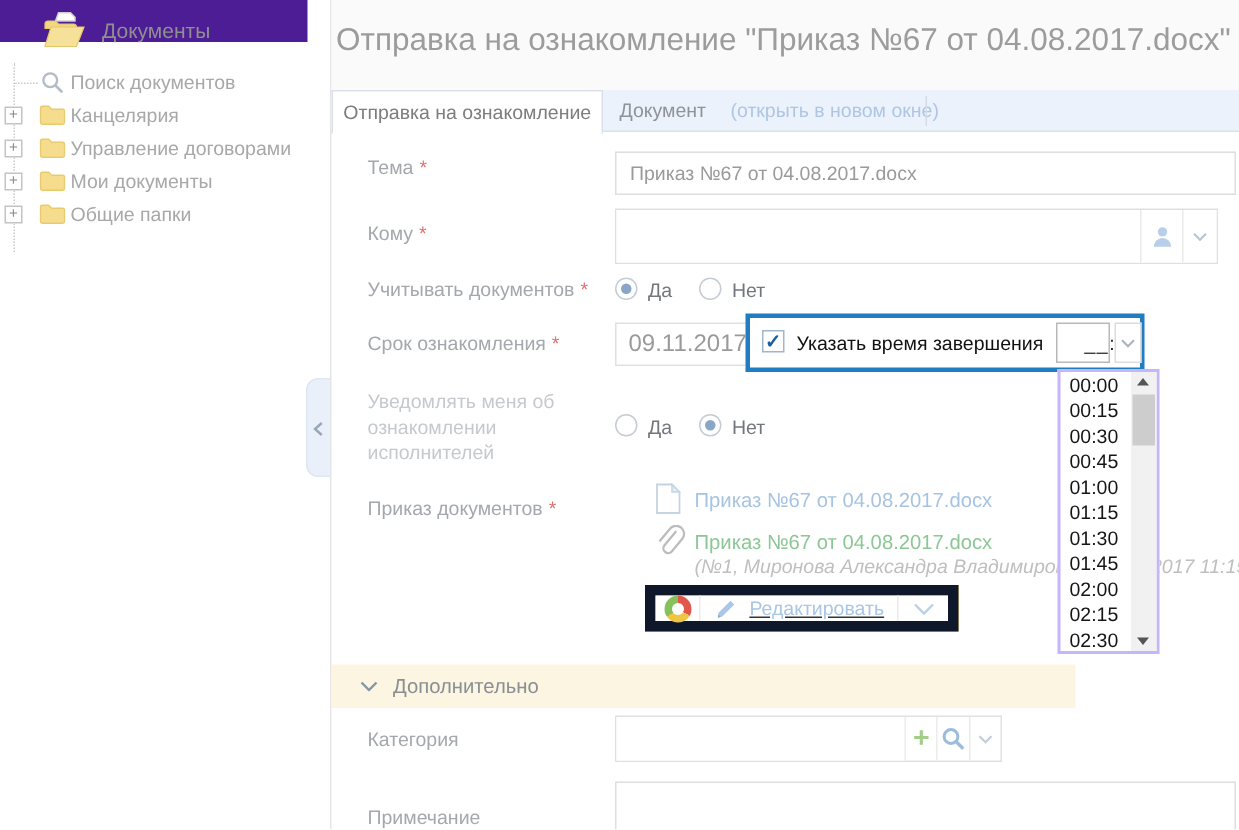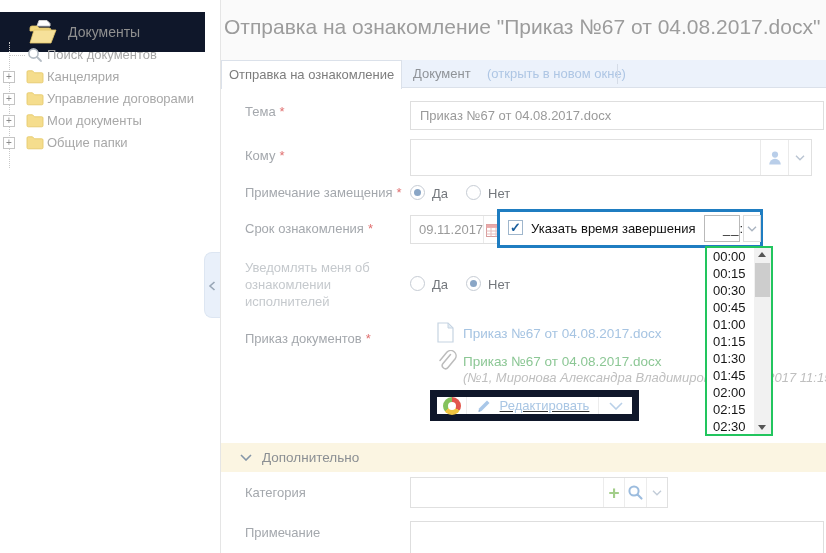--- a/index.html
+++ b/index.html
@@ -6,21 +6,21 @@
   html,body { background:#fff; }
   .screen {
     position:relative; width:826px; height:553px; overflow:hidden;
     background:#fff; font-family:"Liberation Sans", sans-serif; color:#333;
   }
   .abs { position:absolute; }
 
   
   .sidebar { left:0; top:0; width:220px; height:553px; background:#fff; }
   .side-divider { left:220px; top:0; width:1px; height:553px; background:#e5e5e5; }
-  .root-item { left:0; top:12px; width:205px; height:40px; background:#0f172a; cursor:pointer; }
+  .root-item { left:0; top:0; width:205px; height:28px; background:#4c1d95; cursor:pointer; }
   .root-item .lbl { position:absolute; left:68px; top:12px; font-size:14px; color:#8f8f8f; }
   .root-icon { position:absolute; left:28px; top:7px; }
   .tree-vline { left:9px; top:42px; width:1px; height:126px; border-left:1px dotted #c9c9c9; }
   .tree-item { left:0; width:205px; height:22px; cursor:pointer; }
   .tree-item .stub { position:absolute; left:9px; top:11px; width:16px; border-top:1px dotted #c9c9c9; }
   .tree-item .ic { position:absolute; left:26px; top:2px; }
   .tree-item .lbl { position:absolute; left:47px; top:3px; font-size:13px; color:#a8a8a8; white-space:nowrap; }
   .expander { position:absolute; left:3px; top:5px; width:12px; height:12px; background:#fff;
     border:1px solid #c4c4c4; font-size:10px; line-height:10px; text-align:center; color:#8a8a8a; }
   .collapse-handle { left:204px; top:252px; width:16px; height:66px; background:#e9f0fa;
@@ -48,34 +48,34 @@
   .komu-group { left:410px; top:139px; width:402px; height:37px; border:1px solid #e0e0e0; background:#fff; display:flex; }
   .komu-group input { flex:1; border:none; outline:none; font-size:13px; padding:0 9px; color:#555;
     font-family:"Liberation Sans",sans-serif; }
   .mini-btn { border-left:1px solid #eaeaea; background:#fff; display:flex; align-items:center; justify-content:center; cursor:pointer; }
 
   .radio { width:15px; height:15px; border:1px solid #c6ccd4; border-radius:50%; background:#fff; position:absolute; cursor:pointer; }
   .radio.on::after { content:""; position:absolute; left:3px; top:3px; width:7px; height:7px; border-radius:50%; background:#8aa6c6; }
   .radio-lbl { position:absolute; font-size:13px; color:#73777c; cursor:pointer; }
 
   .date-group { left:410px; top:215px; width:93px; height:29px; border:1px solid #e0e0e0; background:#fff; display:flex; }
-  .date-group .dval { flex:1; font-size:13px; color:#9a9a9a; line-height:27px; padding-left:8px; }
+  .date-group .dval { flex:1; font-size:16px; color:#9a9a9a; line-height:27px; padding-left:8px; }
   .cal-btn { width:25px; border-left:1px solid #eaeaea; display:flex; align-items:center; justify-content:center; cursor:pointer; }
 
   .hl-box { left:497px; top:209px; width:266px; height:39px; background:#fff; border:3px solid #1f7dc1; z-index:5; }
   .hl-check { position:absolute; left:8px; top:8px; width:15px; height:15px; background:#fff;
     border:1px solid #9fb6cc; cursor:pointer; }
   .hl-check::after { content:"\2713"; position:absolute; left:1px; top:-1px; font-size:13px; font-weight:bold; color:#1a5f9e; }
   .hl-lbl { position:absolute; left:31px; top:0; line-height:33px; font-size:13px; color:#111; white-space:nowrap; cursor:pointer; }
   .time-input { position:absolute; left:204px; top:3px; width:36px; height:27px; border:1px solid #b9b9b9;
     font-size:13px; color:#222; line-height:25px; padding-left:18px; background:#fff; letter-spacing:1px; }
   .time-chev { position:absolute; left:243px; top:3px; width:18px; height:27px; border:1px solid #dcdcdc;
     background:#fff; display:flex; align-items:center; justify-content:center; cursor:pointer; }
 
-  .dropdown { left:705px; top:246px; width:68px; height:190px; background:#fff; border:2px solid #22c55e; z-index:10; display:flex; }
+  .dropdown { left:705px; top:246px; width:68px; height:190px; background:#fff; border:2px solid #c4b5fd; z-index:10; display:flex; }
   .dd-list { flex:1; }
   .dd-item { height:17px; line-height:17px; font-size:13px; color:#151515; padding-left:6px; cursor:pointer; }
   .dd-scroll { width:17px; background:#f1f1f1; position:relative; }
   .dd-up, .dd-down { position:absolute; left:0; width:17px; height:14px; cursor:pointer; }
   .dd-up { top:0; } .dd-down { bottom:0; }
   .dd-up::after { content:""; position:absolute; left:4px; top:4px; border-left:4px solid transparent;
     border-right:4px solid transparent; border-bottom:5px solid #555; }
   .dd-down::after { content:""; position:absolute; left:4px; top:5px; border-left:4px solid transparent;
     border-right:4px solid transparent; border-top:5px solid #555; }
   .dd-thumb { position:absolute; left:1px; top:15px; width:15px; height:34px; background:#cdcdcd; cursor:pointer; }
@@ -87,21 +87,21 @@
   .btn-group { left:430px; top:390px; height:31px; display:flex; border:7px solid #0f172a; background:#eab308;text-decoration:underline; }
   .btn-seg { display:flex; align-items:center; justify-content:center; cursor:pointer; background:#fff; }
   .btn-seg + .btn-seg { border-left:1px solid #ececec; }
   .seg-app { width:29px; }
   .seg-edit { width:132px; gap:7px; font-size:13px; color:#a9c6e4; }
   .seg-chev { width:34px; }
   .ring { width:18px; height:18px; border-radius:50%;
     background:conic-gradient(#e2574c 0 120deg, #f0c541 120deg 235deg, #85c25d 235deg 360deg); position:relative; }
   .ring::after { content:""; position:absolute; left:5px; top:5px; width:8px; height:8px; border-radius:50%; background:#fff; }
 
-  .section-bar { left:221px; top:443px; width:605px; height:29px; background:#fbf5e2; cursor:pointer; }
+  .section-bar { left:221px; top:443px; width:496px; height:29px; background:#fbf5e2; cursor:pointer; }
   .section-bar svg { position:absolute; left:19px; top:11px; }
   .section-bar .lbl { position:absolute; left:41px; top:7px; font-size:13.5px; color:#8b8f93; }
 
   .cat-group { left:410px; top:477px; width:258px; height:31px; border:1px solid #e0e0e0; background:#fff; display:flex; }
   .cat-group input { flex:1; border:none; outline:none; font-size:13px; padding:0 8px; font-family:"Liberation Sans",sans-serif; }
   .cat-btn { width:27px; border-left:1px solid #ececec; display:flex; align-items:center; justify-content:center; cursor:pointer; }
   .plus-glyph { font-size:19px; font-weight:bold; color:#a3ce8a; line-height:19px; }
 
   .note-area { left:410px; top:521px; width:414px; height:44px; border:1px solid #dedede; background:#fff; resize:none;
     font-family:"Liberation Sans",sans-serif; font-size:13px; padding:4px 8px; outline:none; }
@@ -211,21 +211,21 @@
       </svg>
     </div>
     <div class="mini-btn" style="width:23px">
       <svg width="10" height="6" viewBox="0 0 10 6">
         <path d="M1 0.8 L5 4.8 L9 0.8" fill="none" stroke="#b9c4d2" stroke-width="1.4"></path>
       </svg>
     </div>
   </div>
 
   <div class="abs flabel" style="left:245px; top:185px;">
-    <span>Примечание замещения</span><span class="req">*</span>
+    <span>Учитывать документов</span><span class="req">*</span>
   </div>
   <span class="radio on" style="left:410px; top:185px;"></span>
   <span class="radio-lbl" style="left:432px; top:186px;">Да</span>
   <span class="radio" style="left:466px; top:185px;"></span>
   <span class="radio-lbl" style="left:488px; top:186px;">Нет</span>
 
   <div class="abs flabel" style="left:245px; top:221px;">
     <span>Срок ознакомления</span><span class="req">*</span>
   </div>
   <div class="abs date-group">
@@ -315,21 +315,21 @@
         <line x1="10.5" y1="10.5" x2="14.5" y2="14.5" stroke="#9cbcde" stroke-width="2.2" stroke-linecap="round"></line>
       </svg>
     </div>
     <div class="cat-btn">
       <svg width="10" height="6" viewBox="0 0 10 6">
         <path d="M1 0.8 L5 4.8 L9 0.8" fill="none" stroke="#c2ccd8" stroke-width="1.4"></path>
       </svg>
     </div>
   </div>
 
-  <div class="abs flabel" style="left:245px; top:525px;">Примечание</div>
+  <div class="abs flabel" style="left:245px; top:537px;">Примечание</div>
   <textarea class="abs note-area" style=""></textarea>
 
   <div class="abs dropdown">
     <div class="dd-list">
       <div class="dd-item">00:00</div>
       <div class="dd-item">00:15</div>
       <div class="dd-item">00:30</div>
       <div class="dd-item">00:45</div>
       <div class="dd-item">01:00</div>
       <div class="dd-item">01:15</div>

